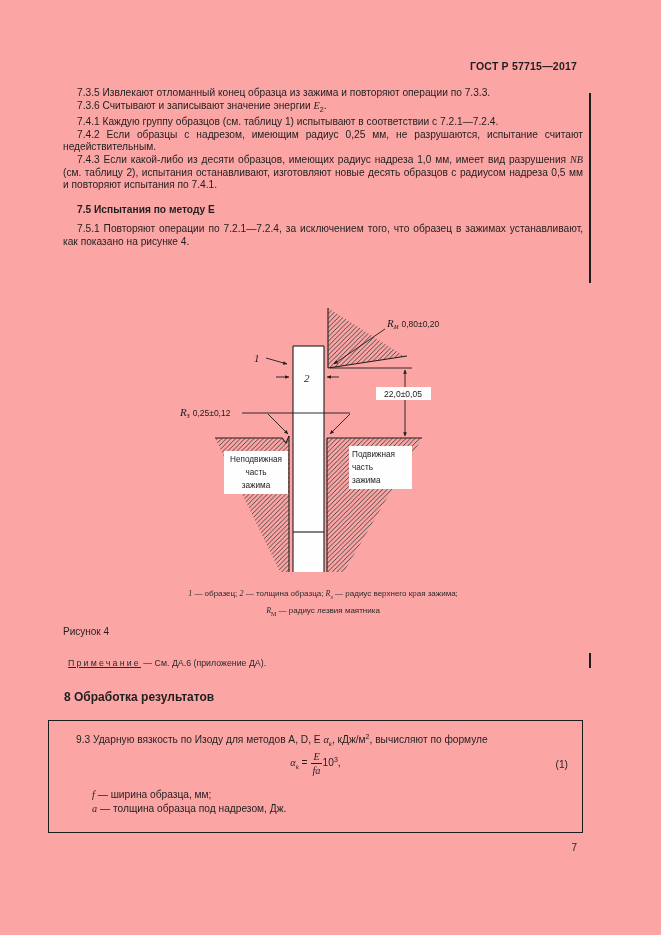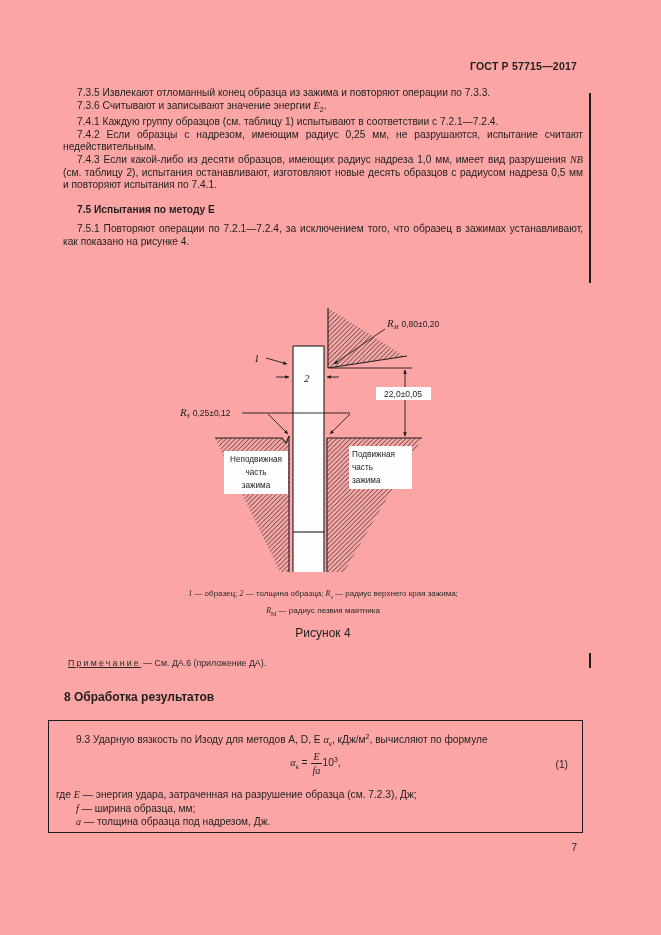--- a/index.html
+++ b/index.html
@@ -38,39 +38,39 @@
   .st { font-family:"Liberation Sans", sans-serif; font-size:8.5px; }
   .sc { font-family:"Liberation Sans", sans-serif; font-size:8.2px; }
   .caption {
     position:absolute; left:63px; top:587px; width:520px;
     text-align:center; font-size:8px; line-height:13px; color:#2a2a2a;
   }
   .caption i, .caption sub { font-family:"Liberation Serif", serif; }
   .caption sub { font-size:6px; }
   .figure-label {
     position:absolute; left:63px; top:626px; width:520px;
-    text-align:center; font-size:12px;
+    font-size:10px;
   }
   .note { position:absolute; left:68px; top:658px; font-size:8.8px; color:#2a2a2a; }
   .note .spaced { letter-spacing:2.2px;text-decoration:underline; }
   .h8 { position:absolute; left:64px; top:690px; font-size:12px; font-weight:bold; }
   
   .fbox {
     position:absolute; left:48px; top:720px; width:533px; height:111px;
     border:1px solid #1c1c1c; font-size:10.2px;
   }
   .fbox .p81 { margin:12px 10px 0 13px; text-indent:14px; }
   .formula-row { position:relative; text-align:center; margin-top:3px; height:30px; }
   .fv { font-style:italic; font-family:"Liberation Serif", serif; }
   .frac { display:inline-block; vertical-align:middle; text-align:center; line-height:11px; margin:0 1px; }
   .frac .num { display:block; border-bottom:1px solid #1c1c1c; padding:0 2px 1px 2px; }
   .frac .den { display:block; padding-top:1px; }
   .eq-number { position:absolute; right:14px; top:8px; font-style:normal; }
   .where { margin:7px 0 0 7px; line-height:13.4px; }
-  .where .cont { margin-left:20px; }
+  .where .cont { margin-left:36px; }
   .page-number { position:absolute; left:63px; top:842px; width:514px; text-align:right; font-size:10px; }
 </style>
 </head>
 <body>
 
 <div class="page">
 
   <div class="header-title">ГОСТ Р 57715—2017</div>
 
   <div class="change-bar b1"></div>
@@ -156,21 +156,20 @@
 
   <div class="h8">8 Обработка результатов</div>
 
   <div class="fbox">
     <div class="p81"><span>9.3 Ударную вязкость по Изоду для методов A, D, E </span><span class="fv">α</span><sub class="fv">k</sub><span>, кДж/м</span><sup>2</sup><span>, вычисляют по формуле</span></div>
     <div class="formula-row">
       <span class="fv">α</span><sub class="fv">k</sub><span> = </span><span class="frac"><span class="num fv">E</span><span class="den fv">fa</span></span><span>10</span><sup>3</sup><span>,</span>
       <span class="eq-number">(1)</span>
     </div>
     <div class="where">
-      <div><span>где </span><span class="v">E</span><span> — энергия удара, затраченная на разрушение образца (см. 7.2.3), Дж;</span></div>
       <div class="cont"><span class="v">f</span><span> — ширина образца, мм;</span></div>
       <div class="cont"><span class="v">а</span><span> — толщина образца под надрезом, Дж.</span></div>
     </div>
   </div>
 
   <div class="page-number">7</div>
 
 </div>
 
 </body></html>

